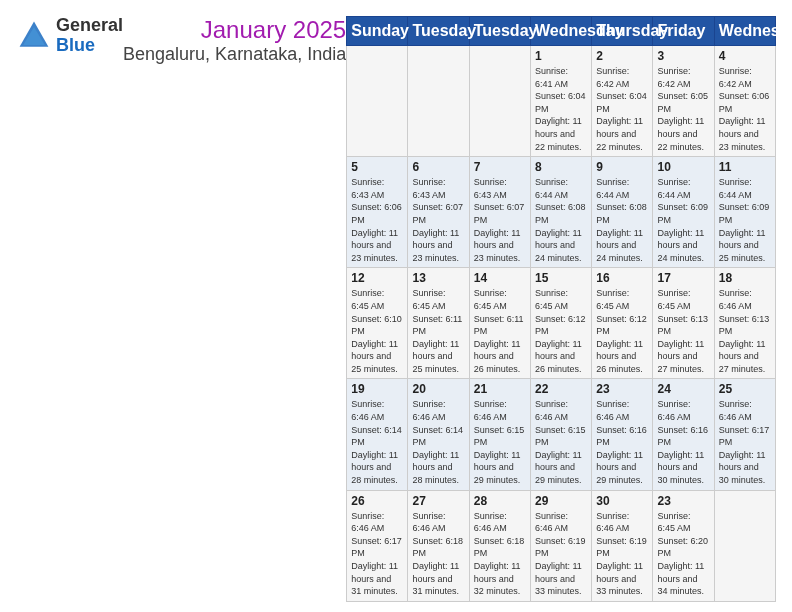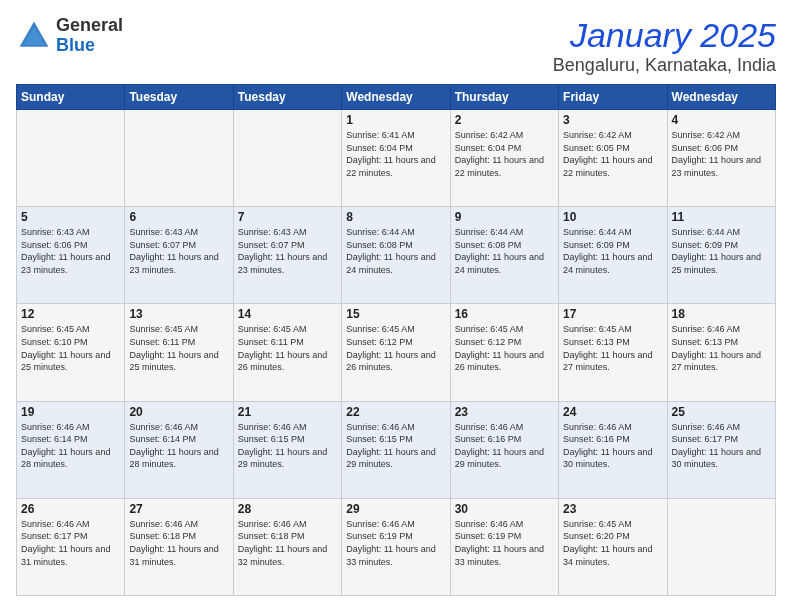--- a/index.html
+++ b/index.html
@@ -8,21 +8,21 @@
       background: #fff;
       width: 792px;
       height: 612px;
       overflow: hidden;
     }
     .page {
       width: 792px;
       height: 612px;
       padding: 16px;
       display: flex;
-      flex-direction: column;
+      flex-direction: row;
     }
     .header {
       display: flex;
       justify-content: space-between;
       align-items: flex-start;
       margin-bottom: 8px;
     }
     .logo {
       display: flex;
       align-items: center;
@@ -36,40 +36,39 @@
     .logo-text .general { color: #333; }
     .logo-text .blue { color: #1a6bbf; }
     .logo-icon {
       width: 36px;
       height: 36px;
     }
     .title-block {
       text-align: right;
     }
     .month-year {
-      font-size: 34px;
+      font-size: 24px;
       font-weight: normal;
-      color: #1d4ed8;
-      font-style: italic;
+      color: #a21caf;
     }
     .location {
       font-size: 18px;
       color: #444;
     }
     .calendar {
       flex: 1;
       border: 1px solid #ccc;
       border-collapse: collapse;
       width: 100%;
       table-layout: fixed;
     }
     .calendar thead tr th {
       background: #2255a4;
       color: #fff;
-      font-size: 12px;
+      font-size: 16px;
       font-weight: bold;
       padding: 5px 4px;
       text-align: left;
       border: 1px solid #1a4490;
     }
     .calendar tbody tr td {
       border: 1px solid #ccc;
       vertical-align: top;
       padding: 3px 4px;
       font-size: 9.5px;

